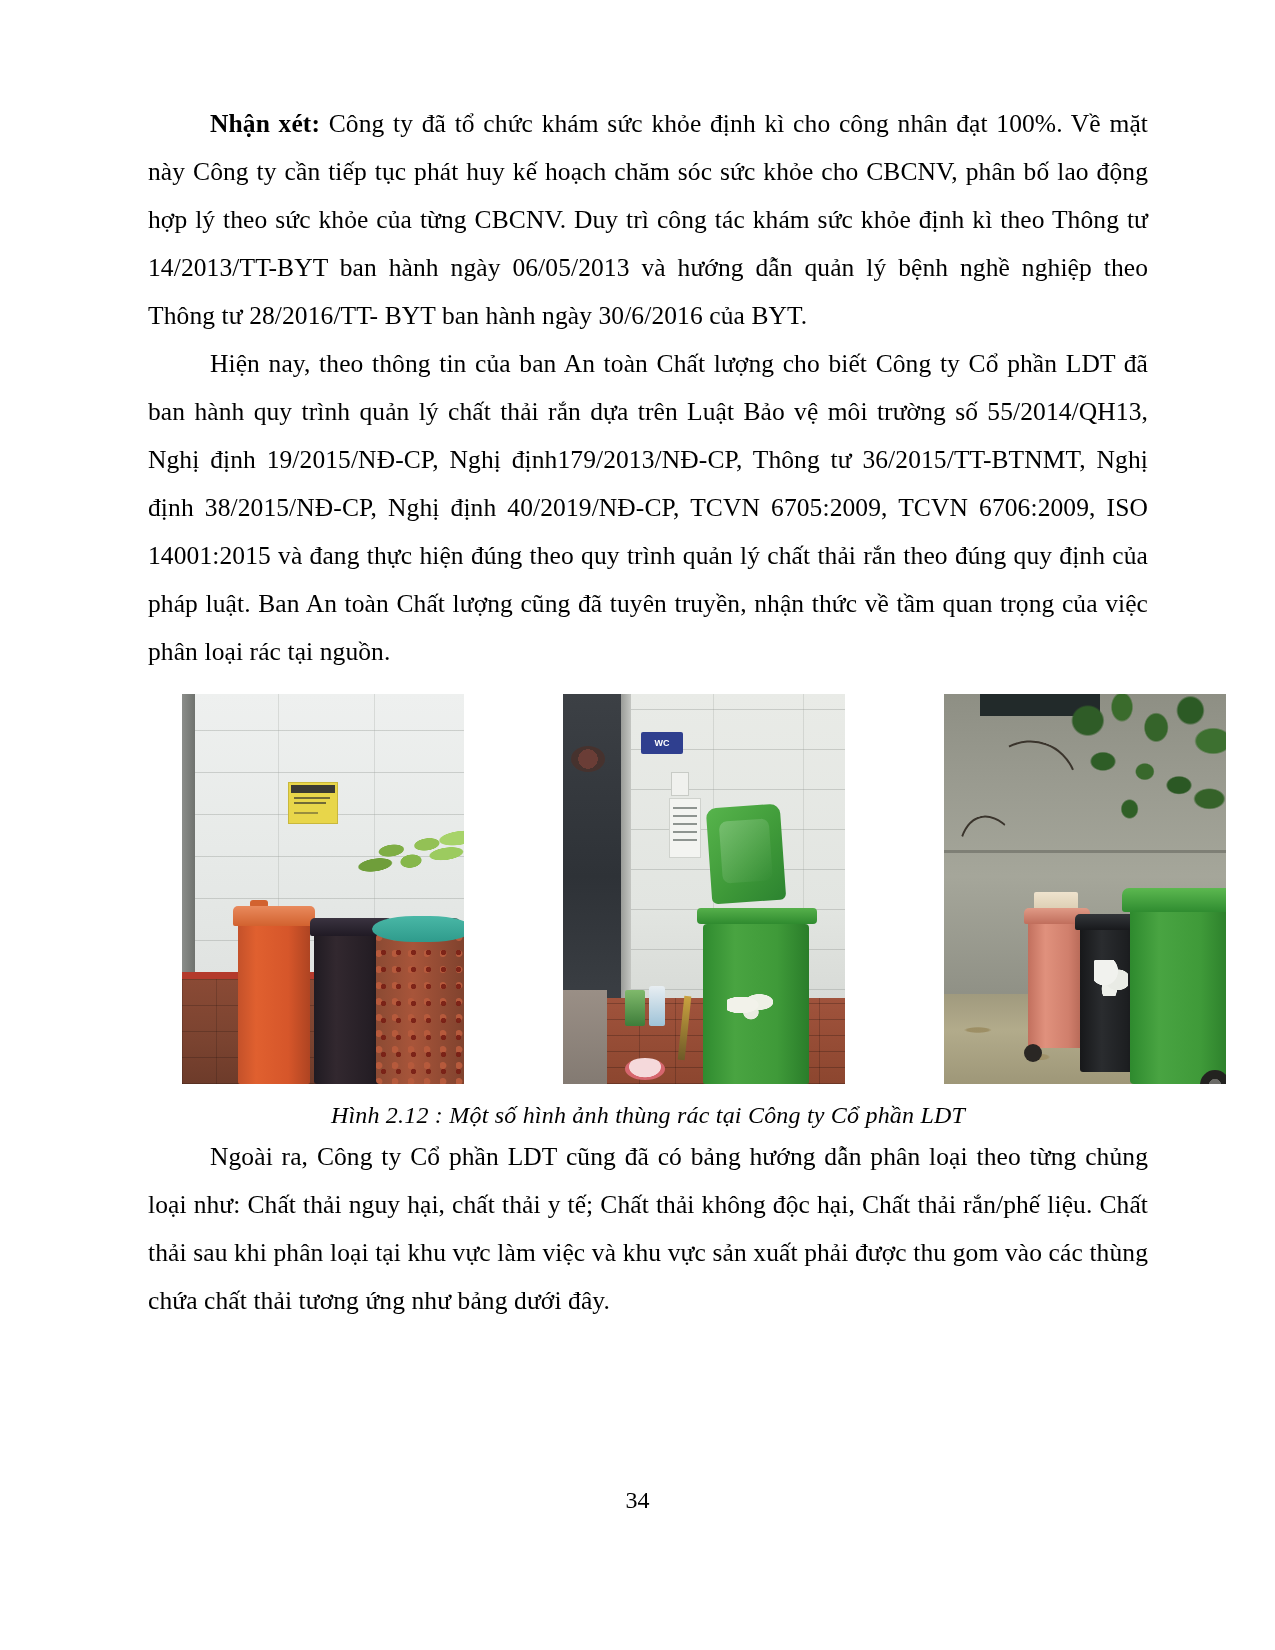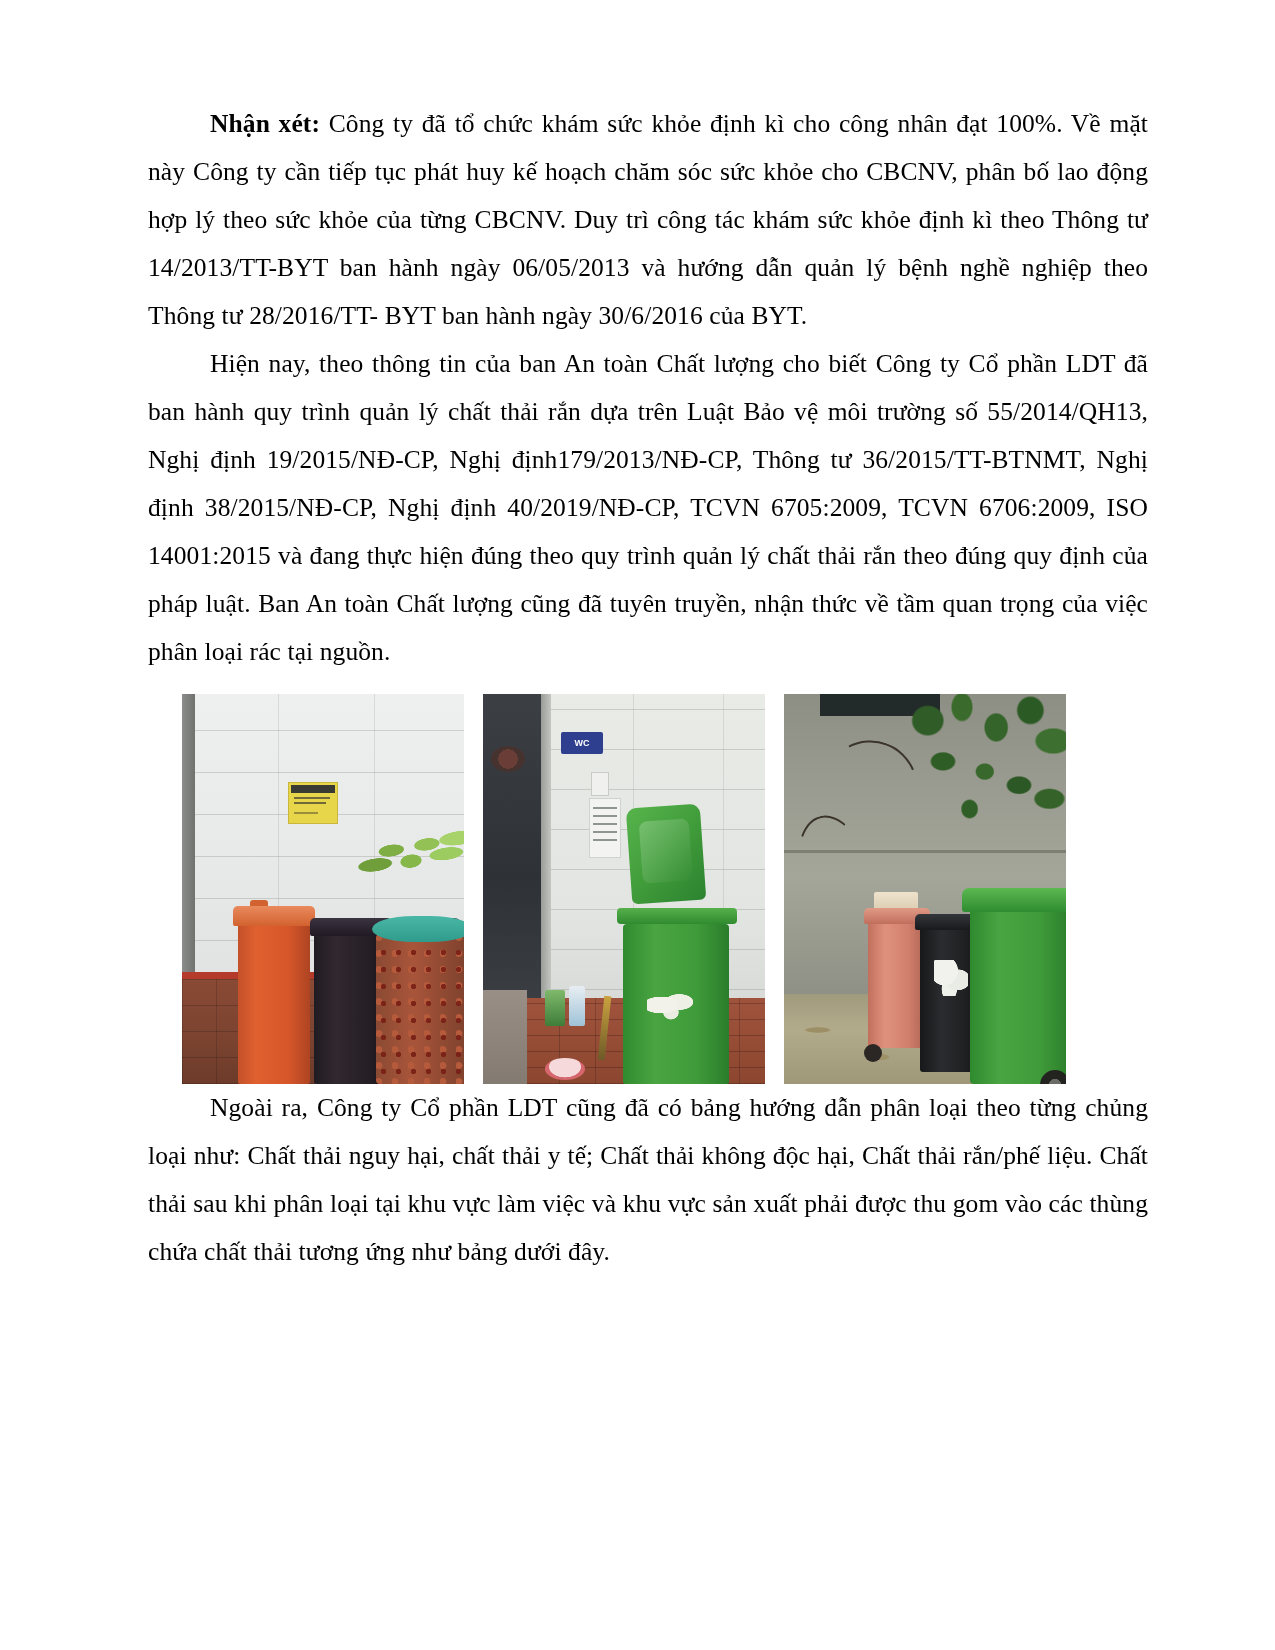--- a/index.html
+++ b/index.html
@@ -45,21 +45,21 @@
     font-weight: bold;
     line-height: 48px;
     margin: 10px 0 2px 0;
     text-align: left;
   }
   .figure-row {
     display: flex;
     justify-content: space-between;
     align-items: flex-start;
     margin-top: 18px;
-    width: 884px;
+    width: 1044px;
     margin-left: 34px;
   }
   .photo {
     width: 282px;
     height: 390px;
     position: relative;
     overflow: hidden;
     background: #cfcfcf;
   }
   .figure-caption {
@@ -467,19 +467,21 @@
           <div class="label"></div>
         </div>
         <div class="p3-bin-green">
           <div class="lid"></div>
           <div class="wheel"></div>
         </div>
       </div>
 
     </div>
 
+    <div class="figure-caption">Hình 2.12 : Một số hình ảnh thùng rác tại Công ty Cổ phần LDT</div>
 
     <p class="body-text">Ngoài ra, Công ty Cổ phần LDT cũng đã có bảng hướng dẫn phân loại theo từng chủng loại như: Chất thải nguy hại, chất thải y tế; Chất thải không độc hại, Chất thải rắn/phế liệu. Chất thải sau khi phân loại tại khu vực làm việc và khu vực sản xuất phải được thu gom vào các thùng chứa chất thải tương ứng như bảng dưới đây.</p>
 
   </div>
 
+  <div class="page-number">34</div>
 
 </div>
 
 </body></html>

